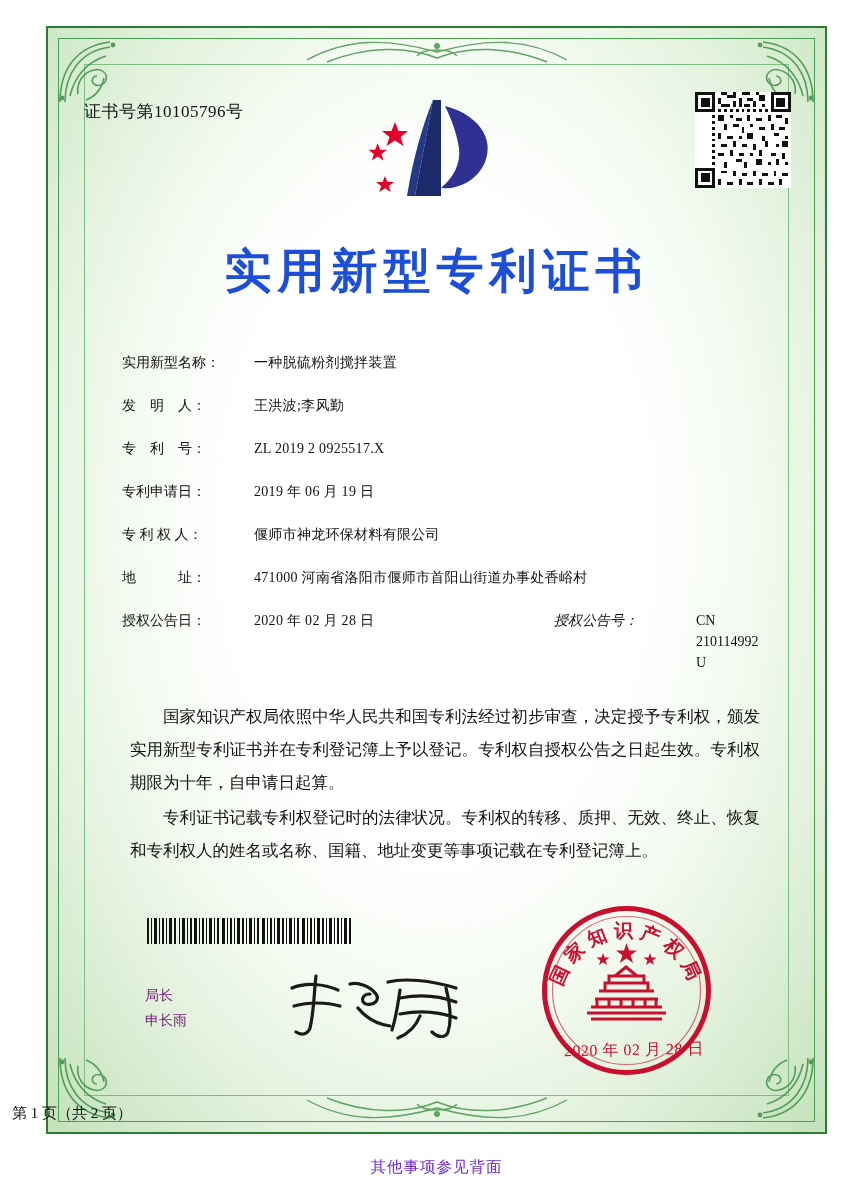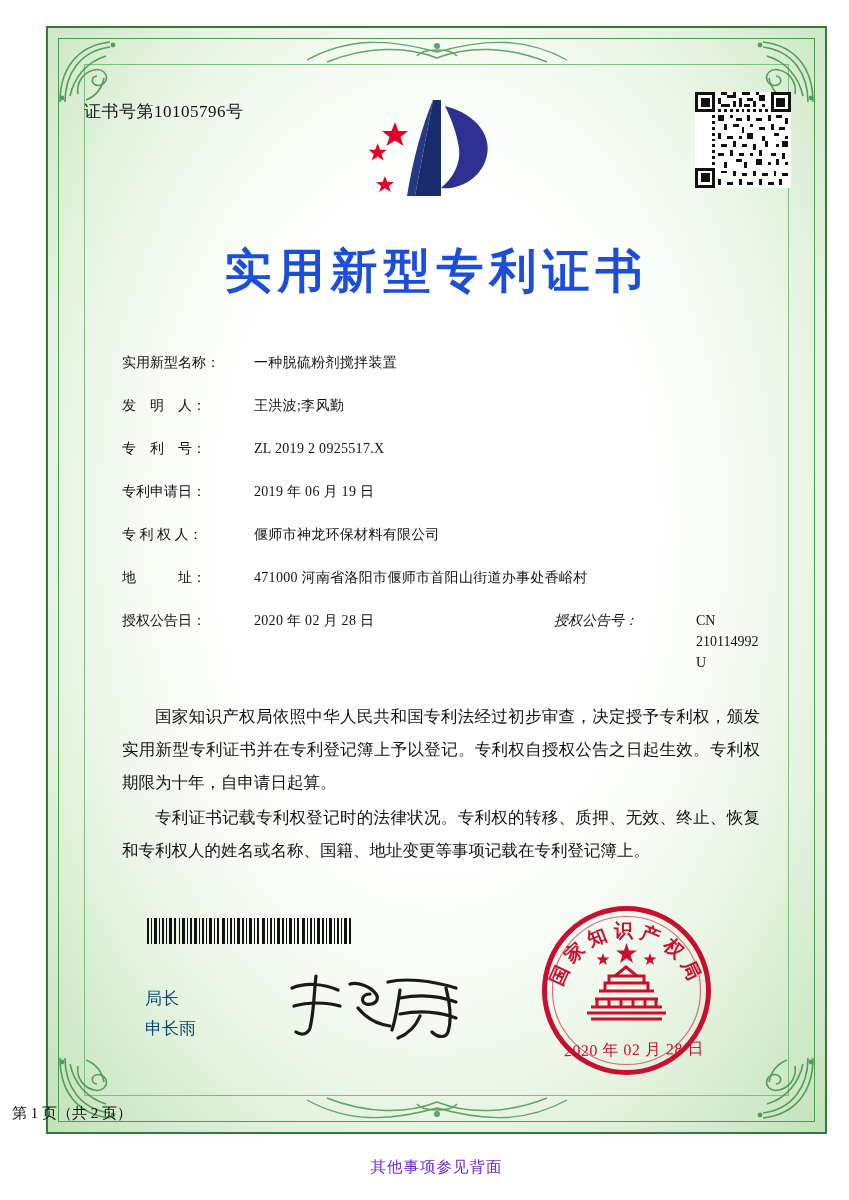--- a/index.html
+++ b/index.html
@@ -158,40 +158,40 @@
   .paras {
     position: absolute;
     left: 110px;
     top: 700px;
     width: 638px;
     font-size: 16.5px;
     line-height: 2.0;
     color: #111;
     text-align: justify;
   }
-  .paras p { margin: 0 0 2px 0; text-indent: 2em; }
+  .paras p { margin: 0 0 2px 8px; text-indent: 2em; }
 
   
   .barcode {
     position: absolute;
     left: 135px;
     top: 918px;
     width: 205px;
     height: 26px;
   }
   .barcode svg { display:block; }
 
   
   .sig-label {
     position: absolute;
     left: 133px;
     top: 984px;
-    font-size: 17px;
+    font-size: 14px;
     line-height: 1.75;
-    color: #0c4a6e;
+    color: #701a75;
   }
   .sig-script {
     position: absolute;
     left: 268px;
     top: 968px;
     width: 200px;
     height: 72px;
     color: #1a1a1a;
   }
   .sig-script svg { display:block; }

